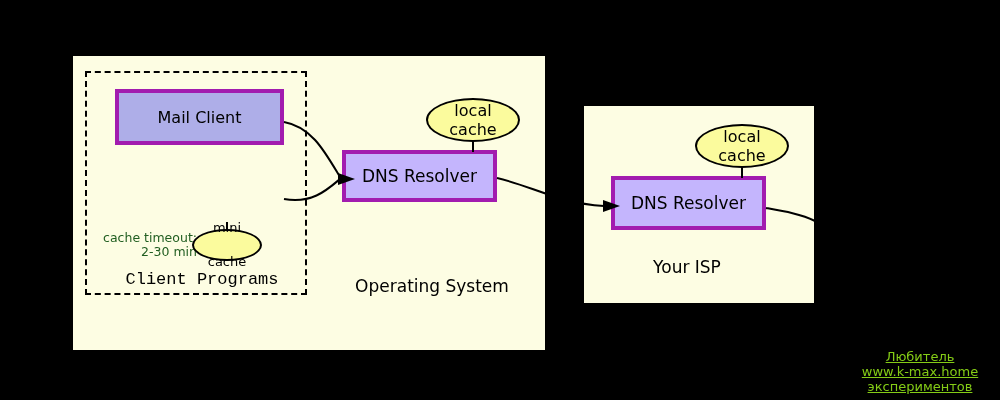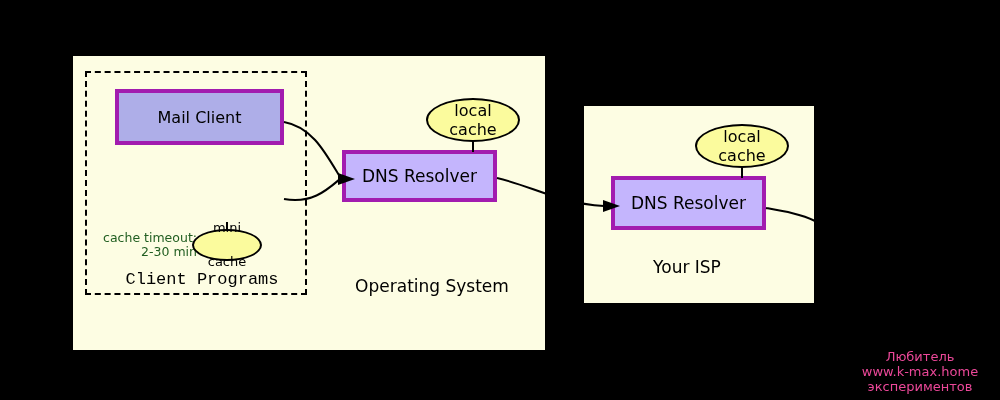--- a/index.html
+++ b/index.html
@@ -14,21 +14,21 @@
   .ellipse{position:absolute;background:#FBFB9D;border:2px solid #000;border-radius:50%;
            box-sizing:border-box;display:flex;flex-direction:column;align-items:center;
            justify-content:center;text-align:center;}
   .lbl{position:absolute;white-space:nowrap;font-size:17px;transform:translateX(-50%);}
   .note{position:absolute;color:#215E21;font-size:12.5px;line-height:14px;text-align:right;
         white-space:nowrap;}
   .cacheline{display:block;line-height:19px;font-size:16px;}
   .minicacheline{display:block;line-height:14px;font-size:13px;}
   #overlay{position:absolute;left:0;top:0;z-index:30;pointer-events:none;}
   .watermark{position:absolute;right:10px;bottom:6px;width:140px;text-align:center;
-             color:#ec4899;font-size:13px;line-height:15px;}
+             color:#84cc16;font-size:13px;line-height:15px;text-decoration:underline;}
   .wline{display:block;}
 </style>
 </head>
 <body>
 
 <div id="canvas">
 
   <div class="panel" style="left:71px;top:54px;width:476px;height:298px;"></div>
 
   <div class="panel" style="left:582px;top:104px;width:234px;height:201px;"></div>

